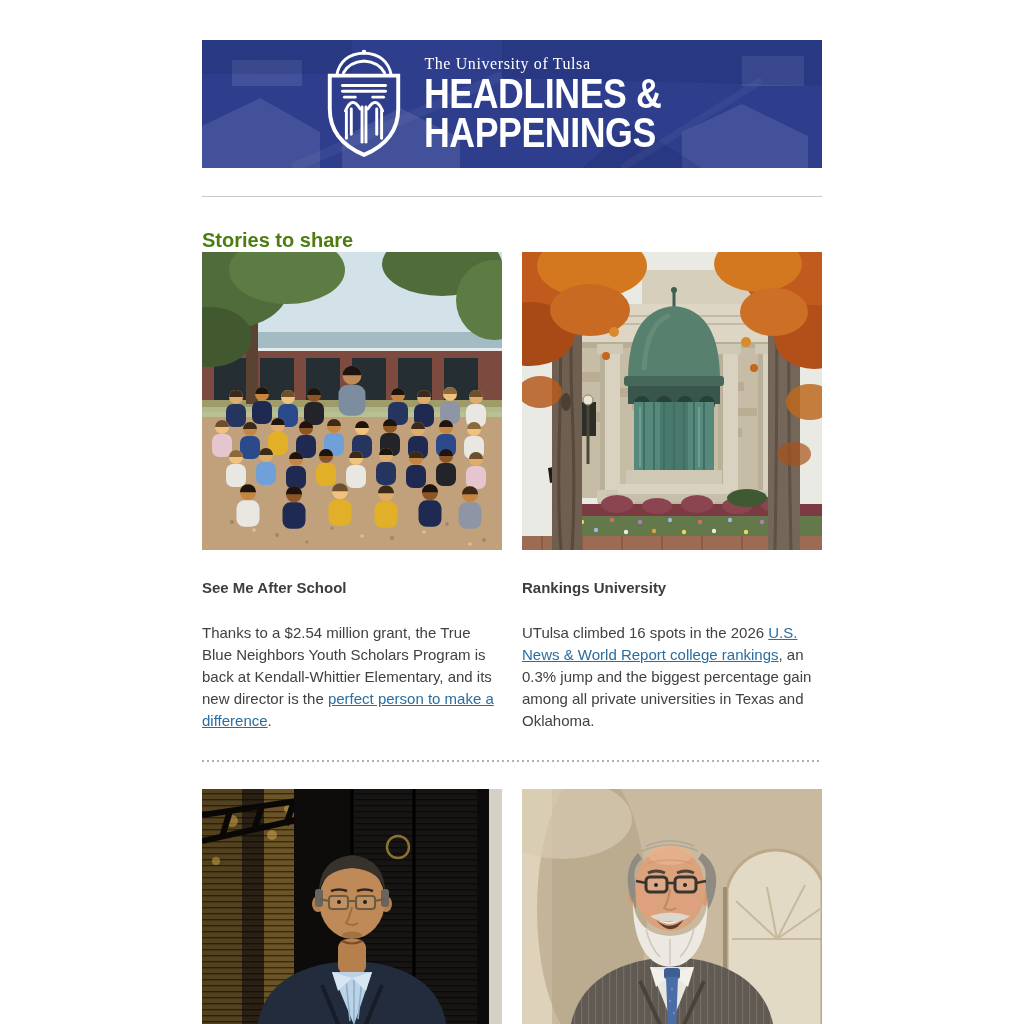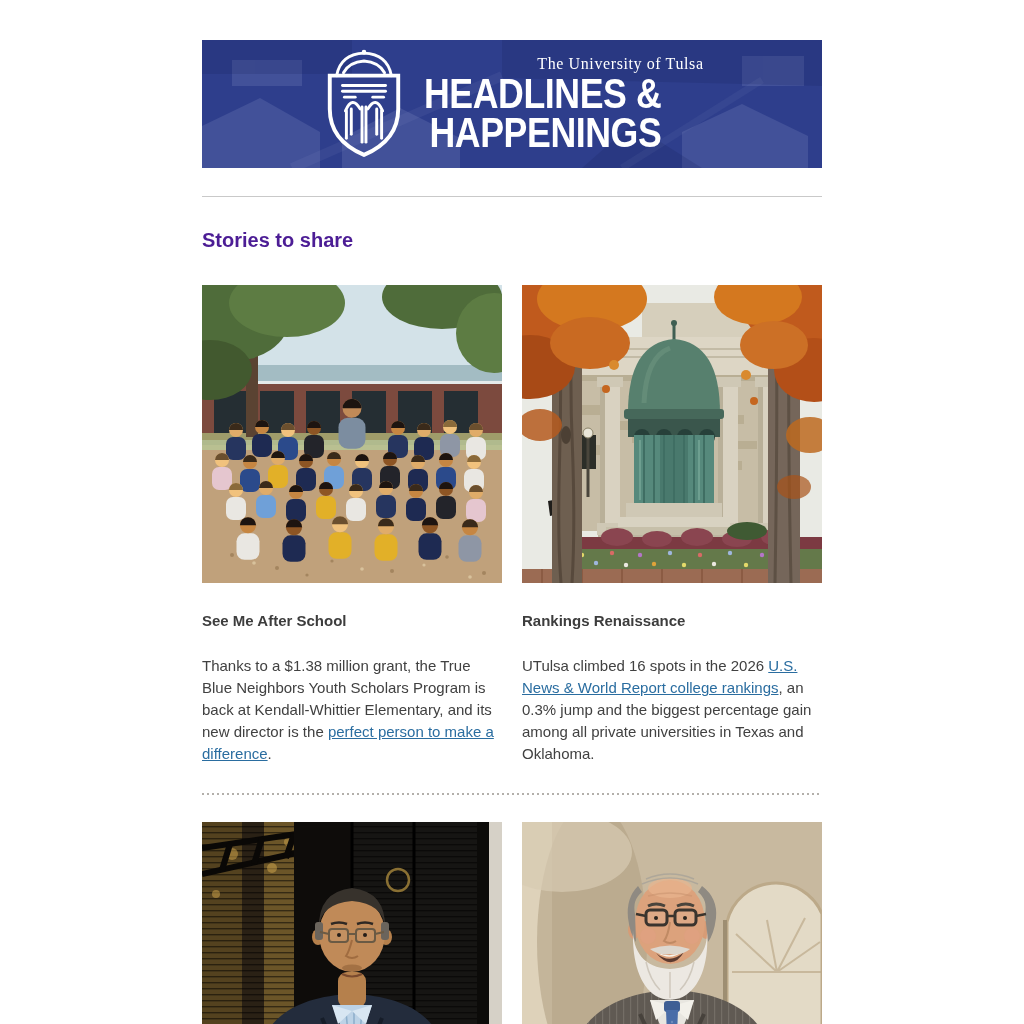--- a/index.html
+++ b/index.html
@@ -4,30 +4,30 @@
 <style>
   html,body{margin:0;padding:0;}
   body{
     width:1024px;height:1024px;overflow:hidden;background:#ffffff;
     font-family:"Liberation Sans", sans-serif;
   }
   .email-body{width:620px;margin:0 auto;padding-top:40px;}
   
   .banner{position:relative;height:128px;background:#2e3e8c;overflow:hidden;}
   .banner-art{position:absolute;inset:0;width:100%;height:100%;}
-  .banner-content{position:absolute;inset:0;display:flex;align-items:center;justify-content:center;gap:16px;text-align:right;}
+  .banner-content{position:absolute;inset:0;display:flex;align-items:center;justify-content:center;gap:16px;}
   .logo-svg{display:block;}
   .banner-text{color:#fff;}
   .brand-line{font-family:"Liberation Serif", serif;font-size:16px;letter-spacing:.6px;margin-bottom:2px;}
   .big-line{font-weight:700;font-size:42px;line-height:.92;letter-spacing:-.5px;
     transform:scaleX(.85);transform-origin:left center;white-space:nowrap;}
   
   .top-rule{margin:28px 0 0;border:0;border-top:1px solid #c9c9c9;}
-  .section-title{margin:32px 0 0;font-size:20px;line-height:1.15;color:#4c1d95;font-weight:700;}
-  .story-grid{display:flex;gap:20px;margin-top:33px;}
+  .section-title{margin:32px 0 0;font-size:20px;line-height:1.15;color:#4d7c0f;font-weight:700;}
+  .story-grid{display:flex;gap:20px;}
   .story-grid.second{margin-top:27px;}
   .story-col{width:300px;}
   .photo{width:300px;height:298px;overflow:hidden;cursor:pointer;}
   .photo svg{display:block;}
   .photo-tall{width:300px;height:240px;overflow:hidden;cursor:pointer;}
   .story-title{margin:29px 0 0;font-size:15px;line-height:1.15;color:#3d3d3d;font-weight:700;}
   .story-body{margin:26px 0 0;font-size:15px;line-height:22px;color:#414141;}
   .story-link{color:#2a6da0;text-decoration:underline;cursor:pointer;}
   .dotted-divider{margin-top:28px;height:2px;
     background-image:repeating-linear-gradient(90deg,#b3b0ab 0 2px,transparent 2px 5px);}
@@ -172,21 +172,21 @@
 
           <use href="#kidfig" transform="translate(46,246) scale(1.15)" style="--skin:#c68642;--shirt:#e9e7e2;--hair:#1d1410"></use>
           <use href="#kidfig" transform="translate(92,248) scale(1.15)" style="--skin:#8d5524;--shirt:#1e2a52;--hair:#1d1410"></use>
           <use href="#kidfig" transform="translate(138,245) scale(1.15)" style="--skin:#f1c27d;--shirt:#e2b028;--hair:#6b4f2e"></use>
           <use href="#kidfig" transform="translate(184,247) scale(1.15)" style="--skin:#e0ac69;--shirt:#e2b028;--hair:#3a2a1a"></use>
           <use href="#kidfig" transform="translate(228,246) scale(1.15)" style="--skin:#8d5524;--shirt:#1e2a52;--hair:#1d1410"></use>
           <use href="#kidfig" transform="translate(268,248) scale(1.15)" style="--skin:#c68642;--shirt:#8e96a5;--hair:#3a2a1a"></use>
         </svg>
       </div>
       <h3 class="story-title">See Me After School</h3>
-      <p class="story-body"><span>Thanks to a $1.38 million grant, the True Blue Neighbors Youth Scholars Program is back at Kendall-Whittier Elementary, and its new director is the </span><a class="story-link">perfect person to make a difference</a><span>.</span></p>
+      <p class="story-body"><span>Thanks to a $2.54 million grant, the True Blue Neighbors Youth Scholars Program is back at Kendall-Whittier Elementary, and its new director is the </span><a class="story-link">perfect person to make a difference</a><span>.</span></p>
     </div>
 
     <div class="story-col">
       <div class="photo" role="img" aria-label="campus-dome-gazebo-autumn-photo">
         <svg viewBox="0 0 300 298" width="300" height="298">
           <rect width="300" height="298" fill="#e9eae4"></rect>
           <rect x="120" y="18" width="120" height="36" fill="#d6cfbc"></rect>
           <rect x="40" y="52" width="225" height="44" fill="#ddd6c5"></rect>
           <path d="M44 64 H262 M44 72 H262" stroke="#c3bba6" stroke-width="2"></path>
           <rect x="40" y="90" width="225" height="6" fill="#b8ae94"></rect>
@@ -296,21 +296,21 @@
           <ellipse cx="280" cy="24" rx="58" ry="40" fill="#c05a1d"></ellipse>
           <ellipse cx="236" cy="12" rx="44" ry="28" fill="#d4781f"></ellipse>
           <ellipse cx="292" cy="85" rx="40" ry="32" fill="#b34f18"></ellipse>
           <ellipse cx="252" cy="60" rx="34" ry="24" fill="#cc7026"></ellipse>
           <ellipse cx="288" cy="150" rx="24" ry="18" fill="#bd6a20" opacity=".85"></ellipse>
           <ellipse cx="272" cy="202" rx="17" ry="12" fill="#a85318" opacity=".7"></ellipse>
           <circle cx="224" cy="90" r="5" fill="#d98a2e"></circle>
             <circle cx="232" cy="116" r="4" fill="#c5661f"></circle>
         </svg>
       </div>
-      <h3 class="story-title">Rankings Renaissance</h3>
+      <h3 class="story-title">Rankings University</h3>
       <p class="story-body"><span>UTulsa climbed 16 spots in the 2026 </span><a class="story-link">U.S. News &amp; World Report college rankings</a><span>, an 0.3% jump and the biggest percentage gain among all private universities in Texas and Oklahoma.</span></p>
     </div>
   </div>
 
   <div class="dotted-divider"></div>
 
   <div class="story-grid second">
 
     <div class="photo-tall" role="img" aria-label="researcher-in-server-room-photo">
       <svg viewBox="0 0 300 240" width="300" height="240">

